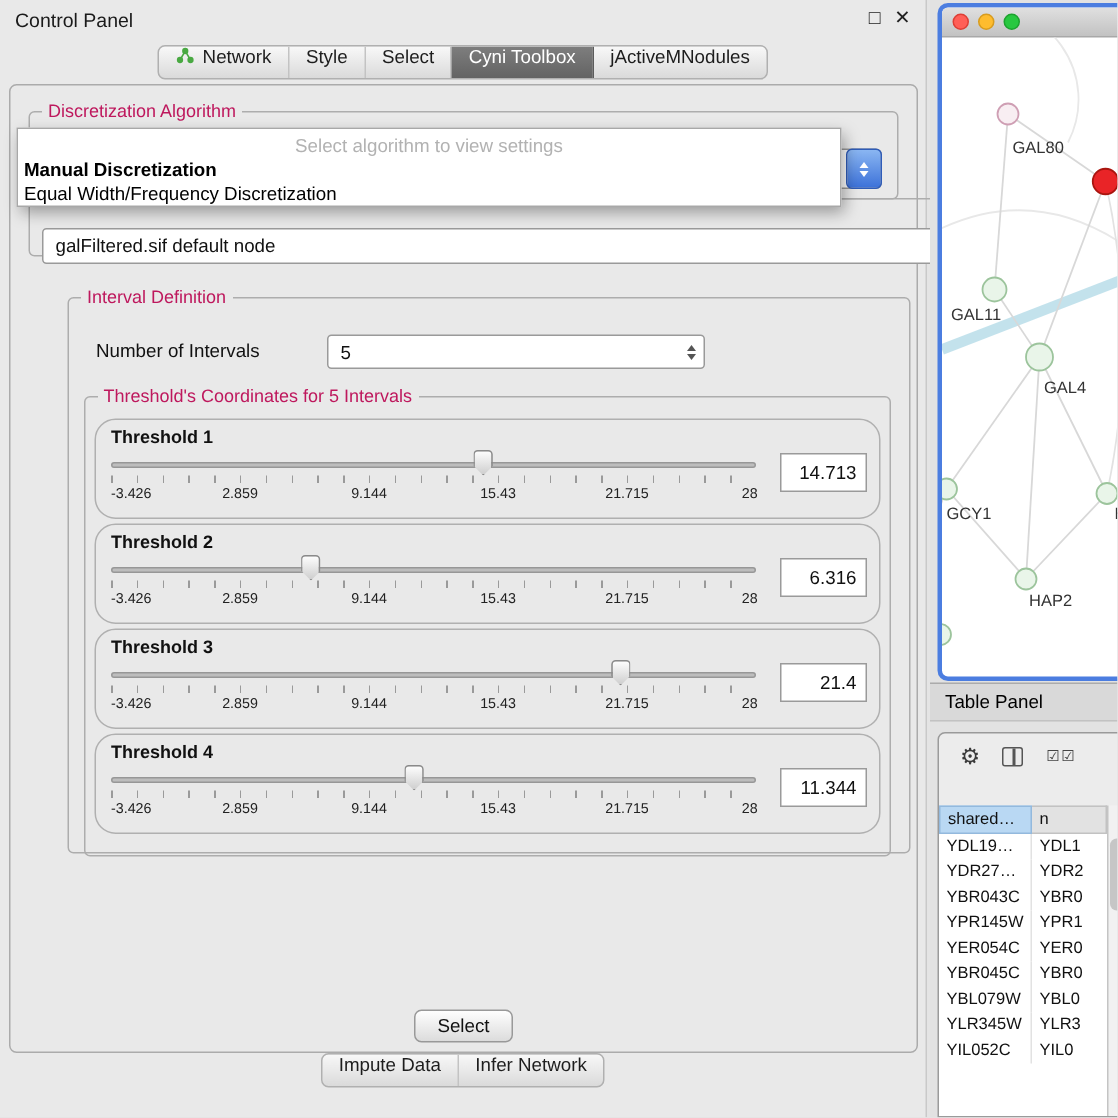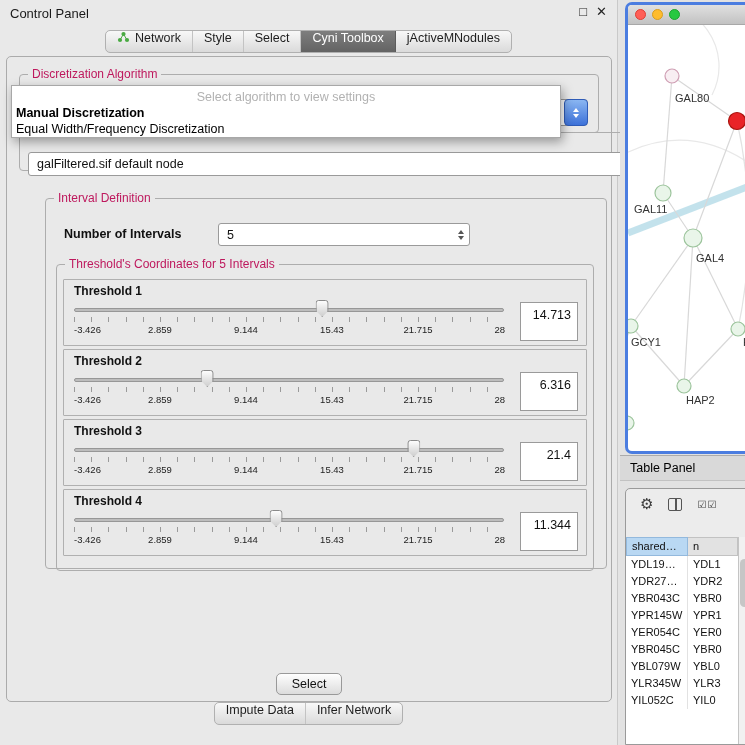--- a/index.html
+++ b/index.html
@@ -46,36 +46,36 @@
 .popup .opt.bold{font-weight:bold}
 
 
 .td-group{left:12px;top:68px;width:692px;height:46px}
 .combo{position:absolute;background:#fff;border:1px solid #9a9a9a;border-radius:3px;font-size:12.5px;display:flex;align-items:center;padding-left:8px;color:#111}
 .combo .spin{position:absolute;right:5px;top:50%;transform:translateY(-50%);display:flex;flex-direction:column;gap:2px;align-items:center}
 .td-combo{left:8px;top:13px;right:12px;height:24px}
 
 
 .interval-group{left:38px;top:134px;width:562px;height:378px}
-.noi-label{position:absolute;left:18px;top:22px;font-weight:bold;font-size:12.5px}
+.noi-label{position:absolute;left:18px;top:22px;font-weight:normal;font-size:12.5px}
 .noi-combo{left:172px;top:18px;width:252px;height:23px}
 .thr-group{position:absolute;left:10px;top:52px;right:12px;height:314px}
 .thr-wrap{position:absolute;left:6px;right:6px;top:8px;display:flex;flex-direction:column;gap:3px}
-.thr-box{position:relative;height:67px;border:1px solid #b0b0b0;border-radius:1px;background:#e9e9e9}
+.thr-box{position:relative;height:67px;border:1px solid #b0b0b0;border-radius:14px;background:#e9e9e9}
 .thr-label{position:absolute;left:10px;top:4px;font-size:12px;font-weight:bold}
 .thr-row{position:absolute;left:10px;right:8px;top:17px;display:flex;gap:16px}
 .slider{flex:1;position:relative;height:46px}
 .track{position:absolute;left:0;right:0;top:11px;height:4px;background:#bdbdbd;border:1px solid #979797;border-radius:2px}
 .thumb{position:absolute;top:3px;width:13px;height:17px;background:linear-gradient(#fdfdfd,#cfcfcf);border:1px solid #8a8a8a;border-radius:3px;clip-path:polygon(0 0,100% 0,100% 62%,50% 100%,0 62%);transform:translateX(-50%)}
 .ticks{position:absolute;left:0;right:0;top:20px;height:20px}
 .ticks::before{content:"";position:absolute;left:0;right:0;top:0;height:5px;background:repeating-linear-gradient(to right,#9a9a9a 0 1px,transparent 1px 4%)}
 .tick-label{position:absolute;top:7px;font-size:9.5px;color:#222;transform:translateX(-50%);white-space:nowrap}
 .tick-label.t0{transform:none}
 .tick-label.t5{transform:translateX(-90%)}
-.value-box{width:58px;height:39px;margin-top:5px;background:#fff;border:1px solid #9a9a9a;font-size:12.5px;text-align:right;line-height:25px;padding-right:6px;flex:none}
+.value-box{width:58px;height:26px;margin-top:5px;background:#fff;border:1px solid #9a9a9a;font-size:12.5px;text-align:right;line-height:25px;padding-right:6px;flex:none}
 
 
 .attr-group{left:38px;top:518px;width:562px;height:92px}
 .attr-label{position:absolute;left:16px;top:8px;font-size:12.5px;font-weight:bold}
 .listbox{position:absolute;left:10px;right:10px;top:27px;height:52px;background:#fff;border:1px solid #a2a2a2;overflow:hidden}
 .listbox .li{font-size:12px;line-height:15.5px;padding-left:6px;color:#111}
 .list-scroll{position:absolute;right:0;top:0;bottom:0;width:13px;background:#efefef;border-left:1px solid #c6c6c6}
 .list-thumb{position:absolute;left:1px;right:1px;top:1px;height:46px;background:#c2c2c2;border-radius:5px}
 
 

